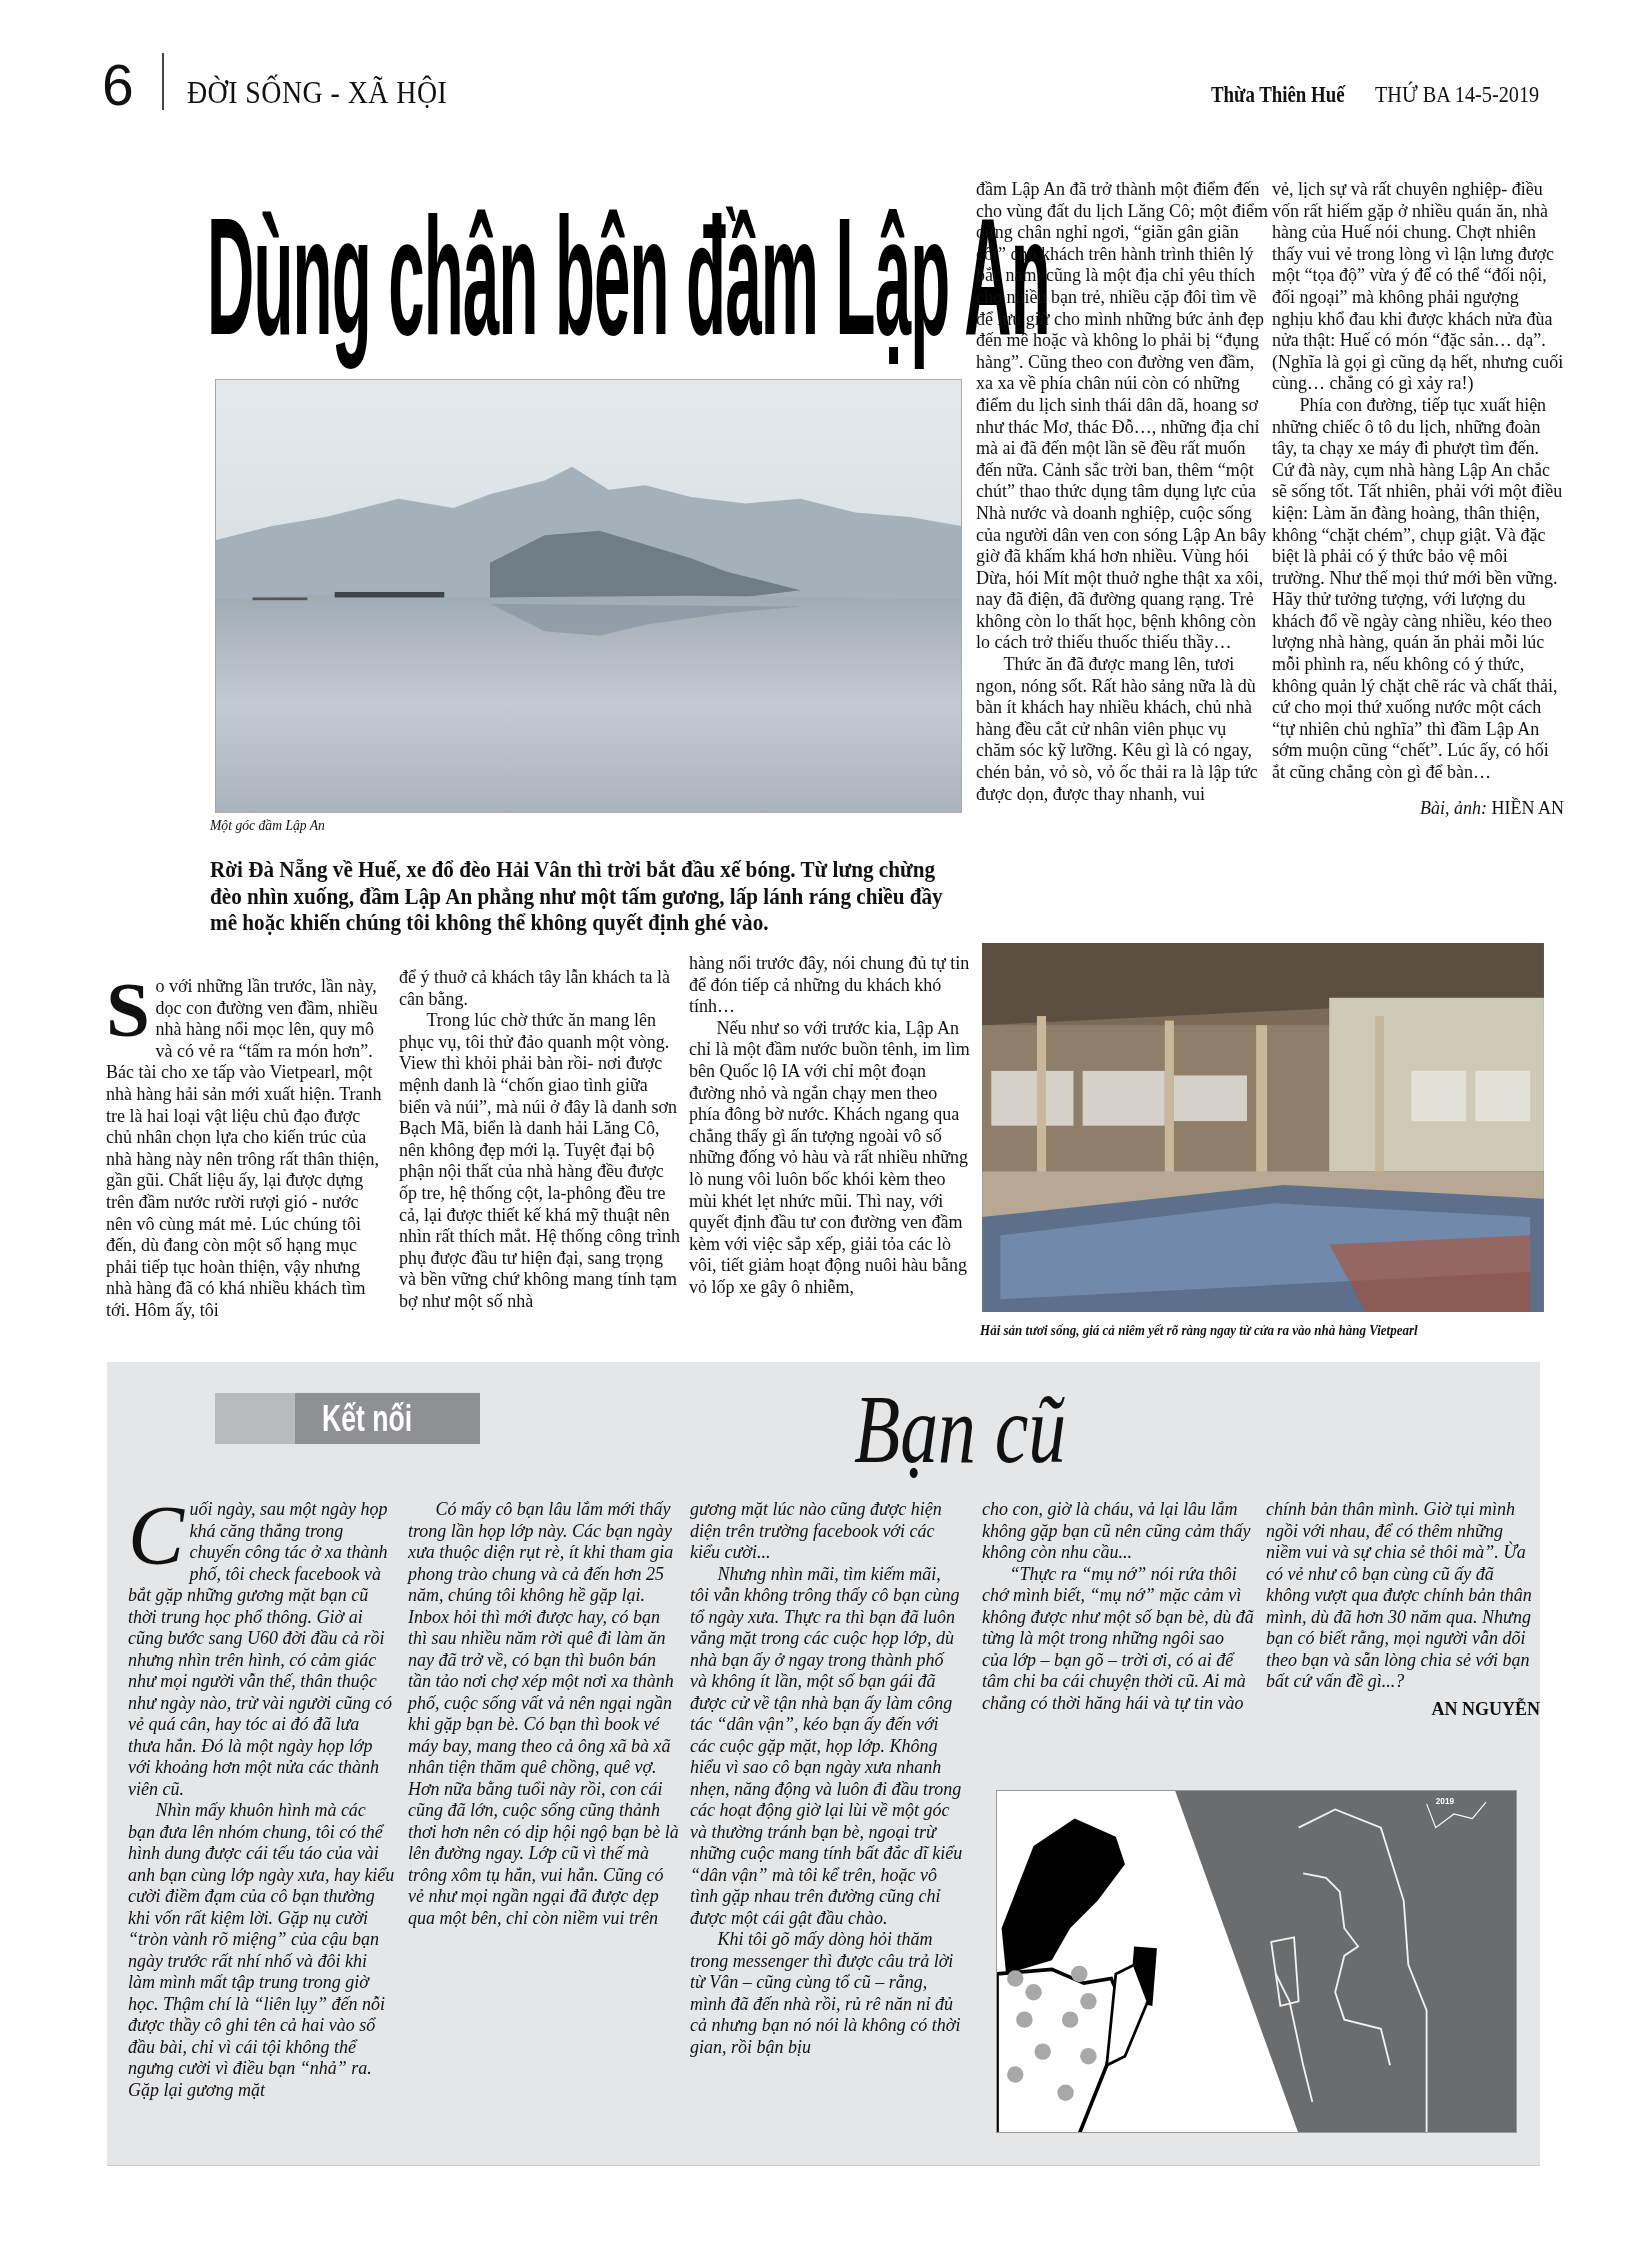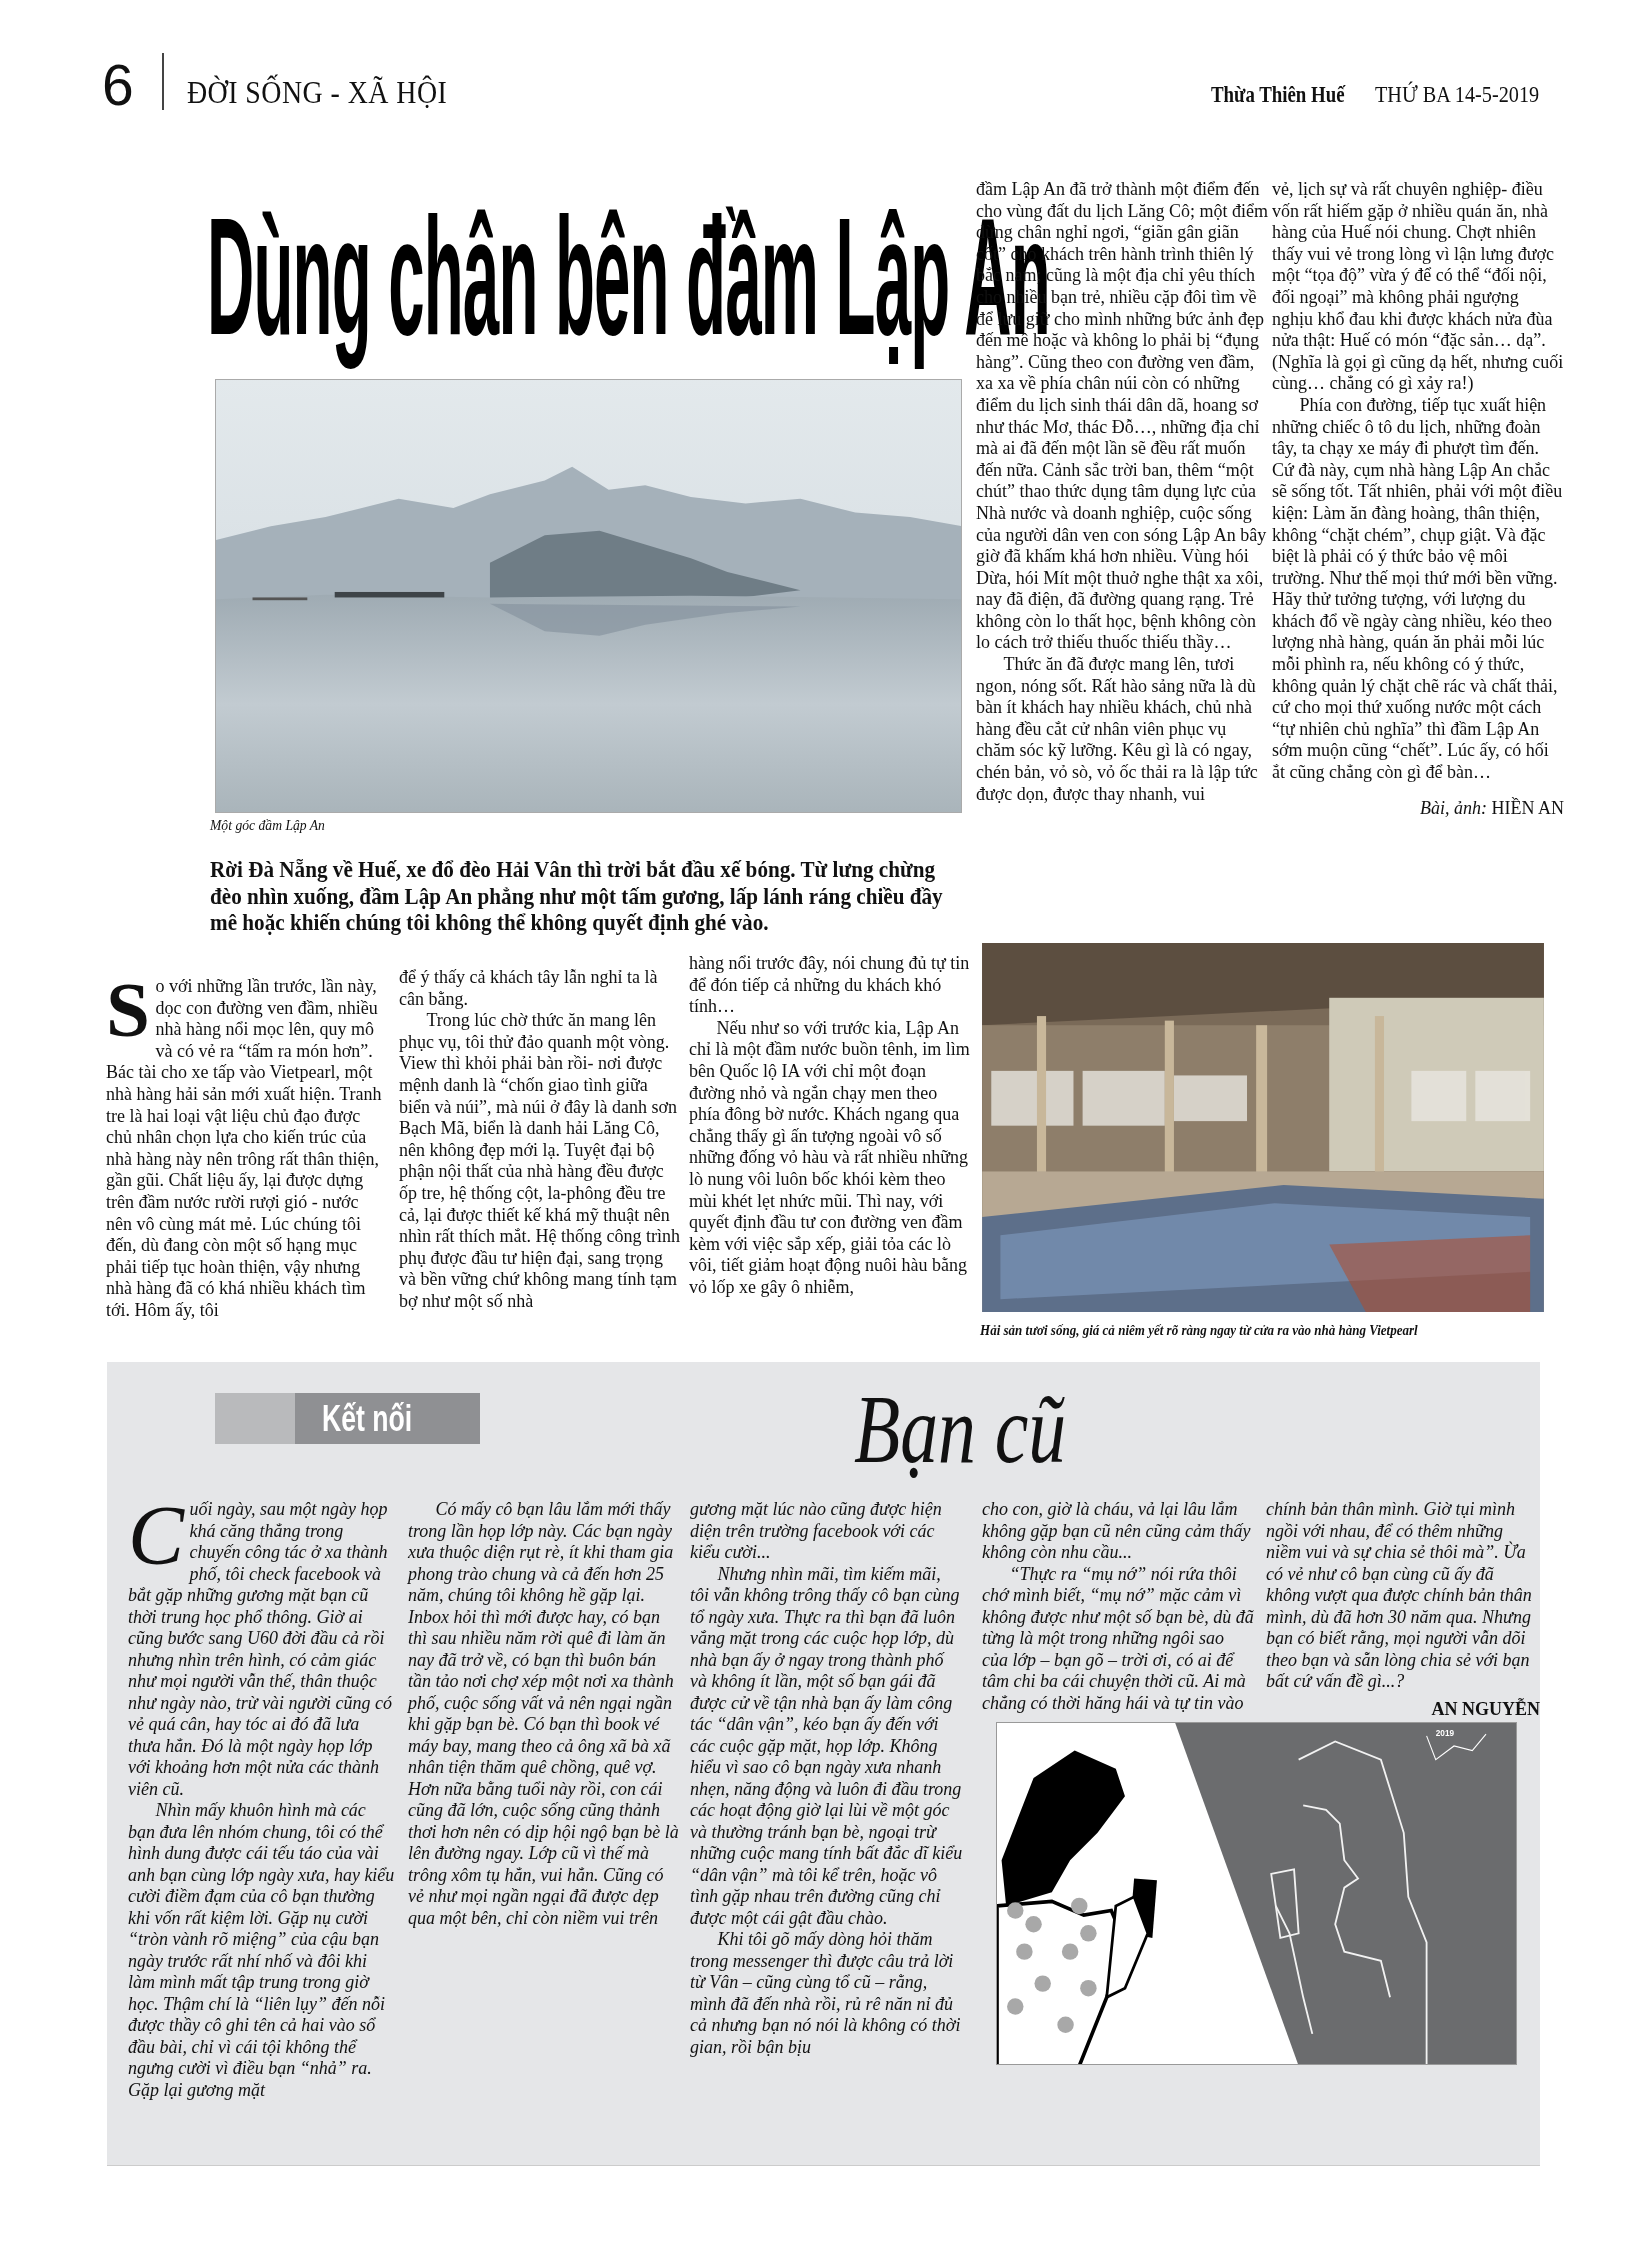--- a/index.html
+++ b/index.html
@@ -52,21 +52,21 @@
   .icol p { text-indent: 27.4px; }
   .icol p.noind { text-indent: 0; }
   .i1 { left: 128px; top: 1499px; width: 267px; }
   .i2 { left: 408px; top: 1499px; width: 274px; }
   .i3 { left: 690px; top: 1499px; width: 274px; }
   .i4 { left: 982px; top: 1499px; width: 272px; }
   .i5 { left: 1266px; top: 1499px; width: 274px; }
   .i-drop { float: left; font-size: 84px; line-height: 69px; margin: 1.8px 5.5px 0 0; font-style: italic; }
   .iby { text-align: right; font-style: normal; font-weight: bold; text-indent: 0 !important; margin-top: 6px; }
 
-  .illus { position: absolute; left: 996px; top: 1722px; width: 521px; height: 343px; border: 0.9px solid #999; overflow: hidden; background: #fff; }
+  .illus { position: absolute; left: 996px; top: 1790px; width: 521px; height: 343px; border: 0.9px solid #999; overflow: hidden; background: #fff; }
 </style>
 </head>
 <body>
 
 <div class="hdr-num">6</div>
 <div class="hdr-bar"></div>
 <div class="hdr-sec">ĐỜI SỐNG - XÃ HỘI</div>
 <div class="hdr-paper">Thừa Thiên Huế</div>
 <div class="hdr-date">THỨ BA 14-5-2019</div>
 
@@ -105,21 +105,21 @@
 <div class="col c-a2">
   <p class="noind">vẻ, lịch sự và rất chuyên nghiệp- điều vốn rất  hiếm gặp ở nhiều quán ăn, nhà hàng của Huế nói chung. Chợt nhiên thấy vui vẻ trong lòng vì lận lưng được một “tọa độ” vừa ý để có thể “đối nội, đối ngoại” mà không phải ngượng nghịu khổ đau khi được khách nửa đùa nửa thật: Huế có món “đặc sản… dạ”. (Nghĩa là gọi gì cũng dạ hết, nhưng cuối cùng… chẳng có gì xảy ra!)</p>
   <p>Phía con đường, tiếp tục xuất hiện những chiếc ô tô du lịch, những đoàn tây, ta chạy xe máy đi phượt tìm đến. Cứ đà này, cụm nhà hàng Lập An chắc sẽ sống tốt. Tất nhiên, phải với một điều kiện: Làm ăn đàng hoàng, thân thiện, không “chặt chém”, chụp giật. Và đặc biệt là phải có ý thức bảo vệ môi trường. Như thế mọi thứ mới bền vững. Hãy thử tưởng tượng, với lượng du khách đổ về ngày càng nhiều, kéo theo lượng nhà hàng, quán ăn phải mỗi lúc mỗi phình ra, nếu không có ý thức, không quản lý chặt chẽ rác và chất thải, cứ cho mọi thứ xuống nước một cách “tự nhiên chủ nghĩa” thì đầm Lập An sớm muộn cũng “chết”. Lúc ấy, có hối ắt cũng chẳng còn gì để bàn…</p>
   <p class="byline"><i>Bài, ảnh:</i> <span>HIỀN AN</span></p>
 </div>
 
 <div class="col c-b1">
   <p class="noind"><span class="dropcap">S</span><span>o với những lần trước, lần này, dọc con đường ven đầm, nhiều nhà hàng nổi mọc lên, quy mô và có vẻ ra “tấm ra món hơn”. Bác tài cho xe tấp vào Vietpearl, một nhà hàng hải sản mới xuất hiện. Tranh tre là hai loại vật liệu chủ đạo được chủ nhân chọn lựa cho kiến trúc của nhà hàng này nên trông rất thân thiện, gần gũi. Chất liệu ấy, lại được dựng trên đầm nước rười rượi gió - nước nên vô cùng mát mẻ. Lúc chúng tôi đến, dù đang còn một số hạng mục phải tiếp tục hoàn thiện, vậy nhưng nhà hàng đã có khá nhiều khách tìm tới. Hôm ấy, tôi</span></p>
 </div>
 <div class="col c-b2">
-  <p class="noind">để ý thấy cả khách tây lẫn nghỉ ta là cân bằng.</p>
+  <p class="noind">để ý thuở cả khách tây lẫn khách ta là cân bằng.</p>
   <p>Trong lúc chờ thức ăn mang lên phục vụ, tôi thử đảo quanh một vòng. View thì khỏi phải bàn rồi- nơi được mệnh danh là “chốn giao tình giữa biển và núi”, mà núi ở đây là danh sơn Bạch Mã, biển là danh hải Lăng Cô, nên không đẹp mới lạ. Tuyệt đại bộ phận nội thất của nhà hàng đều được ốp tre, hệ thống cột, la-phông đều tre cả, lại được thiết kế khá mỹ thuật nên nhìn rất thích mắt. Hệ thống công trình phụ được đầu tư hiện đại, sang trọng và bền vững chứ không mang tính tạm bợ như một số nhà</p>
 </div>
 <div class="col c-b3">
   <p class="noind">hàng nổi trước đây, nói chung đủ tự tin để đón tiếp cả những du khách khó tính…</p>
   <p>Nếu như so với trước kia, Lập An chỉ là một đầm nước buồn tênh, im lìm bên Quốc lộ IA với chỉ một đoạn đường nhỏ và ngắn chạy men theo phía đông bờ nước. Khách ngang qua chẳng thấy gì ấn tượng ngoài vô số những đống vỏ hàu và rất nhiều những lò nung vôi luôn bốc khói kèm theo mùi khét lẹt nhức mũi. Thì nay, với quyết định đầu tư con đường ven đầm kèm với việc sắp xếp, giải tỏa các lò vôi, tiết giảm hoạt động nuôi hàu bằng vỏ lốp xe gây ô nhiễm,</p>
 </div>
 
 <div class="photo2">
   <svg width="562" height="369" viewBox="0 0 615 404">
     <rect width="615" height="404" fill="#7a6a58"></rect>

